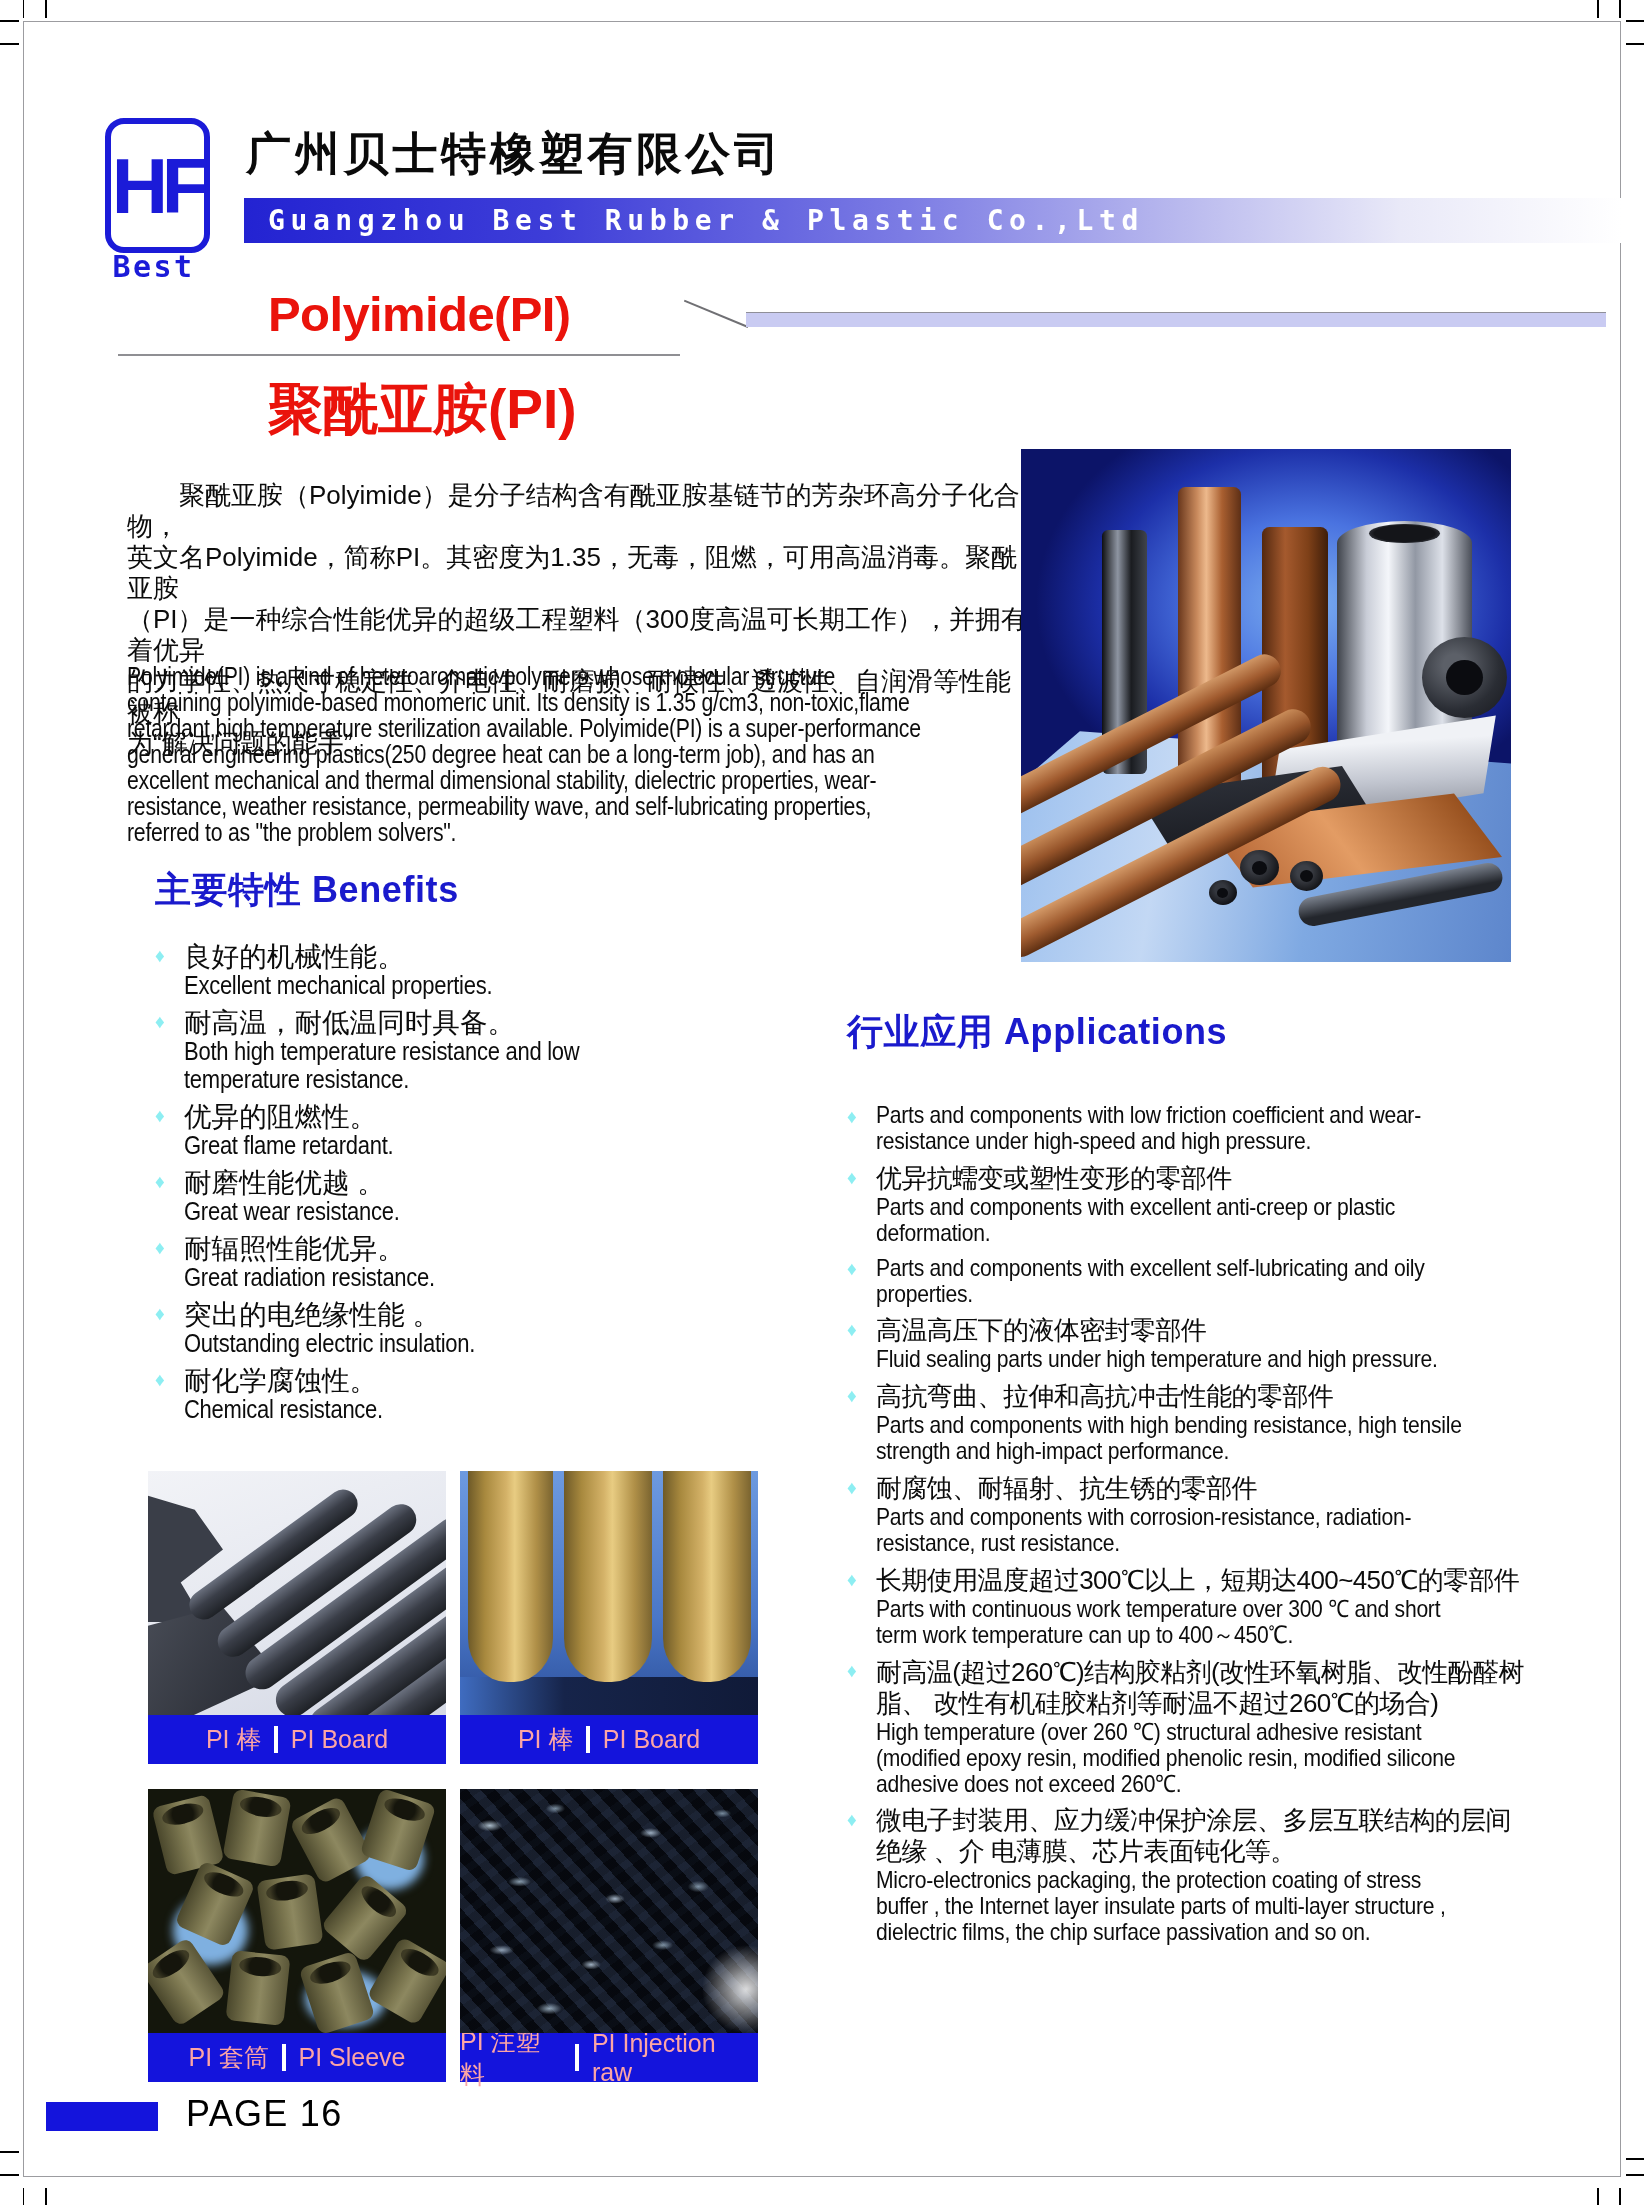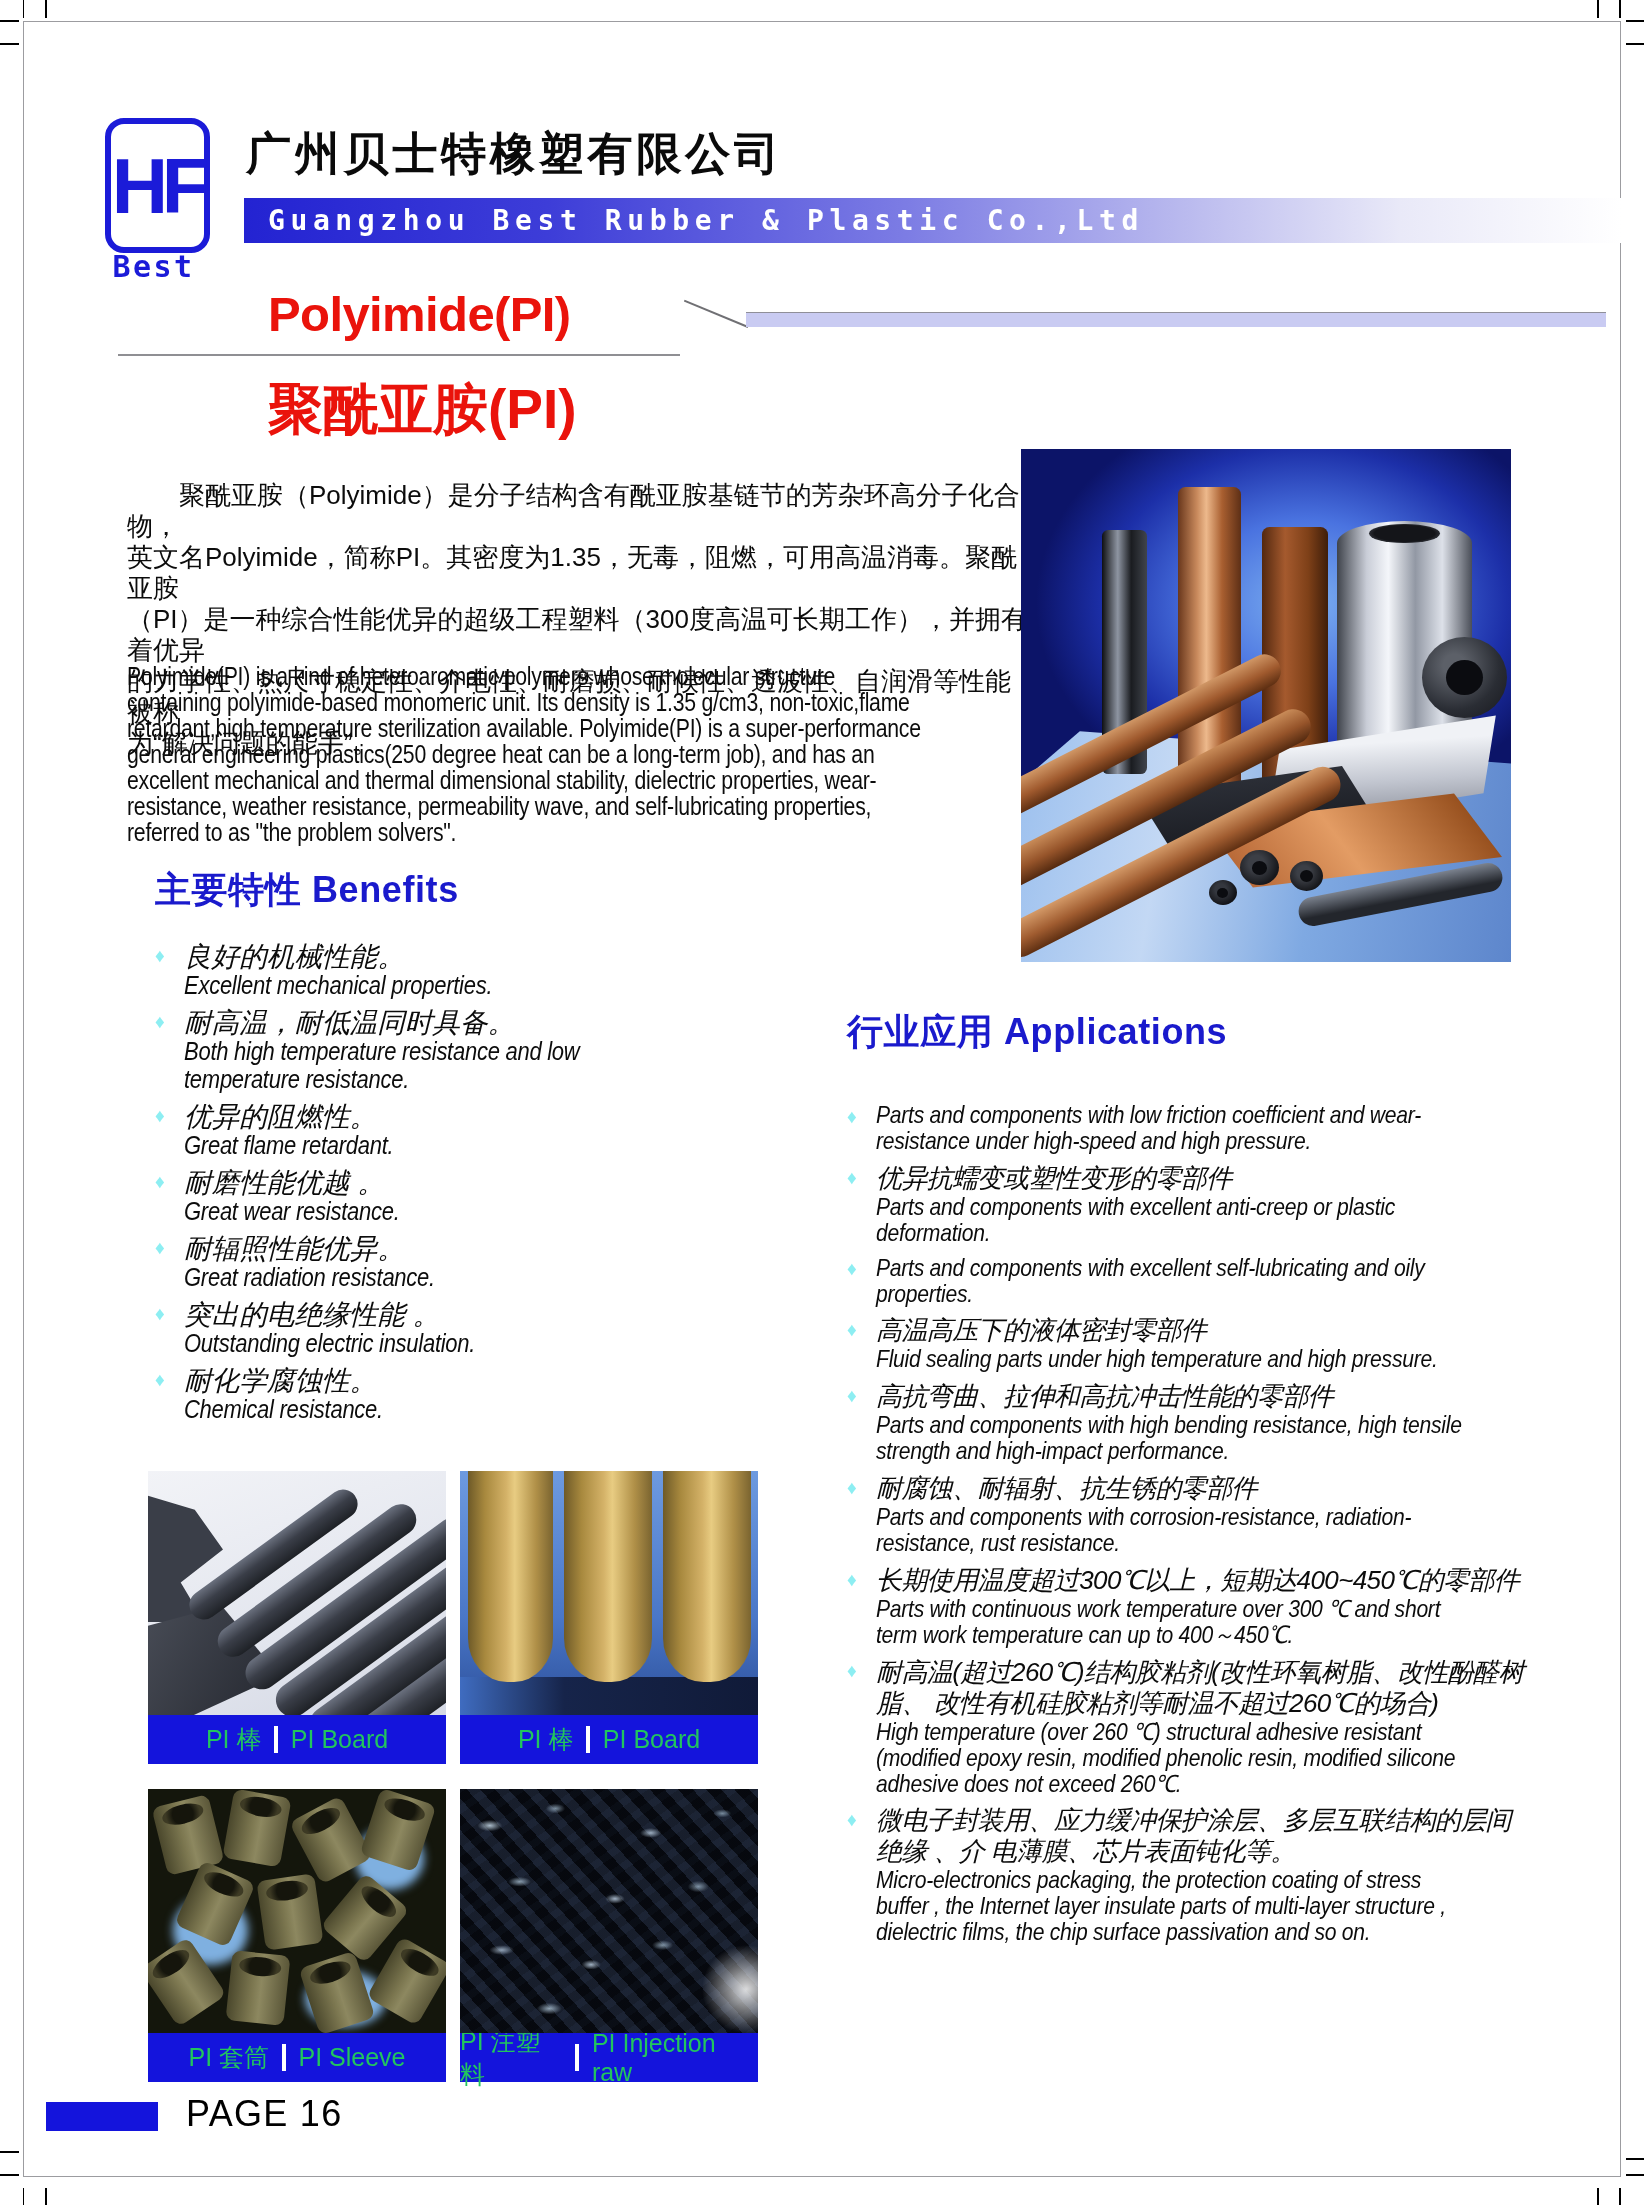--- a/index.html
+++ b/index.html
@@ -48,31 +48,31 @@
   
   .benefits{position:absolute;left:155px;top:866px;width:708px;}
   .applications{position:absolute;left:847px;top:1008px;width:721px;}
   .sec-h{margin:0;font-size:36px;font-weight:bold;color:#1a1acc;letter-spacing:0.6px;}
   .benefits .sec-h{margin-bottom:26px;}
   .applications .sec-h{margin-bottom:45px;}
   ul.blist{list-style:none;margin:0;padding:0;}
   ul.blist li{display:flex;margin-bottom:7.5px;}
   .applications ul.blist li{margin-bottom:8.8px;}
   .dm{flex:none;width:29px;color:#8deef2;font-size:19px;padding-top:3.8px;}
-  .itxt{flex:1;font-style:italic;}
+  .itxt{flex:1;}
   .cn{font-size:27.6px;line-height:31px;color:#0c0c0c;white-space:pre-line;}
   .applications .cn{font-size:26px;letter-spacing:-0.6px;}
   .en{font-size:25px;line-height:27.6px;color:#0c0c0c;white-space:pre-line;letter-spacing:-0.3px;
       transform:scaleX(0.88);transform-origin:left top;width:114%;}
   .applications .en{font-size:24px;line-height:26px;}
 
   
   .cell{position:absolute;width:298px;margin:0;}
   .ph{position:relative;width:298px;height:244px;overflow:hidden;}
-  .cap{height:49px;background:#1414dc;color:#22c55e;display:flex;align-items:center;justify-content:center;
+  .cap{height:49px;background:#1414dc;color:#fca5a5;display:flex;align-items:center;justify-content:center;
        gap:12.5px;font-size:25px;}
   .vbar{width:4.4px;height:27.6px;background:#fff;}
 
   .ph1{background:linear-gradient(160deg,#f2f3f7 0%,#e4e7ef 55%,#d4d8e4 100%);}
   .p1r{border-radius:17.5px;background:linear-gradient(to bottom,#6a707e,#3a3e48 45%,#1e2126);transform:rotate(-36deg);}
   .ph2{background:linear-gradient(180deg,#6d9ae0 0%,#4a77c8 60%,#2c4f9a 100%);}
   .p2r{top:-5px;height:216px;border-radius:0 0 46% 46%/0 0 44px 44px;
        background:linear-gradient(90deg,#6e5a28 0%,#a8893e 20%,#d4b268 45%,#e8cc82 55%,#b09048 80%,#7a6430 100%);}
   .p2b{left:0;bottom:0;width:100%;height:38px;background:linear-gradient(90deg,#3f6cc0,#16244a 35%,#101a38);}
   .ph3{background:#14160c;}

